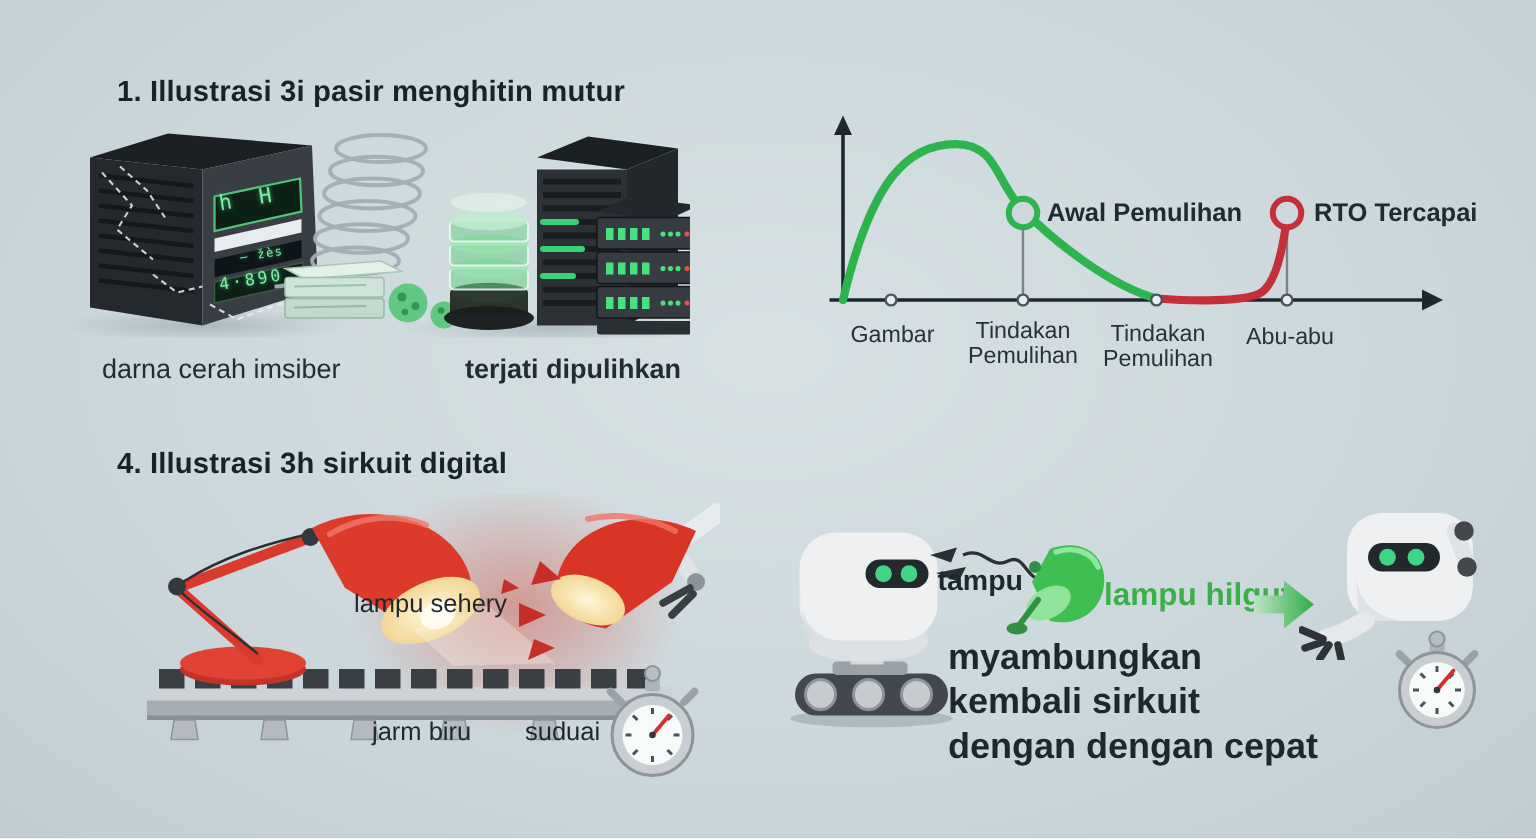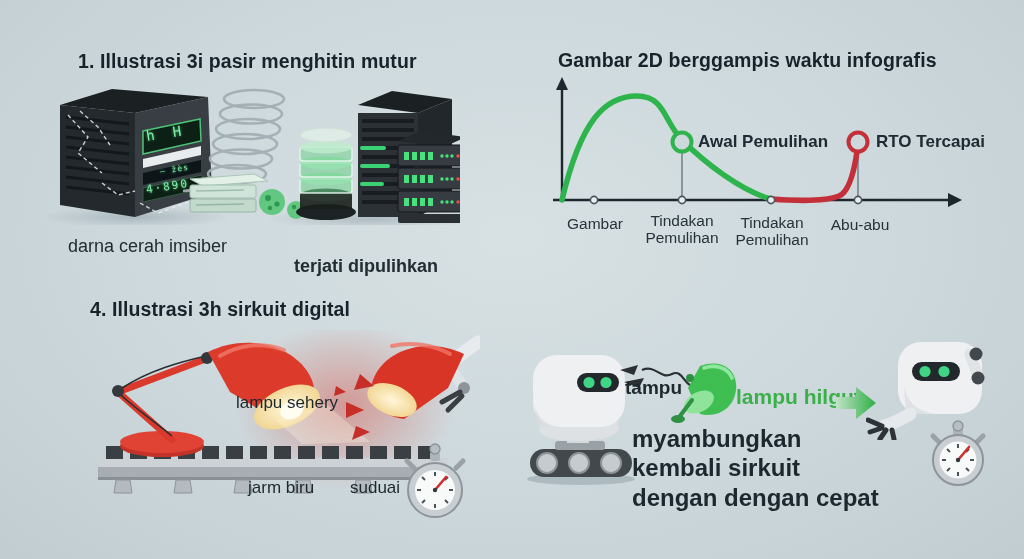--- a/index.html
+++ b/index.html
@@ -165,23 +165,22 @@
       </g>
       <rect x="358" y="139" width="64" height="9" rx="2" fill="#2a2f34"></rect>
     </g>
   </svg>
 
   <div class="abs disp" style="left:146px; top:125px; font-size:14px; letter-spacing:5px; transform:rotate(-9deg);">h H</div>
   <div class="abs disp" style="left:160px; top:165px; font-size:8px; letter-spacing:1px; transform:rotate(-9deg);">— žès</div>
   <div class="abs disp" style="left:146px; top:180px; font-size:11px; letter-spacing:2px; transform:rotate(-9deg);">4·890</div>
 
   <div class="abs lbl" style="left:68px; top:236px;">darna cerah imsiber</div>
-  <div class="abs lbl lbl-bold" style="left:294px; top:236px;margin-top:20px;">terjati dipulihkan</div>
-
-  <div class="abs title" style="left:558px; top:49px;">Gambar 2D berggampis waktu infografis</div>
+  <div class="abs lbl lbl-bold" style="left:310px; top:236px;">terjati dipulihkan</div>
+
 
   <svg class="abs" style="left:545px; top:72px;" width="430" height="150" viewBox="0 0 430 150">
 
     <g stroke="#1e272e" stroke-width="2.4">
       <line x1="17" y1="128" x2="17" y2="16"></line>
       <line x1="8" y1="128" x2="404" y2="128"></line>
     </g>
     <polygon points="17,5 11,18 23,18" fill="#1e272e"></polygon>
     <polygon points="417,128 403,121 403,135" fill="#1e272e"></polygon>
 
@@ -205,21 +204,21 @@
   <div class="abs ann" style="left:698px; top:132px;">Awal Pemulihan</div>
   <div class="abs ann" style="left:876px; top:132px;">RTO Tercapai</div>
 
   <div class="abs xtick" style="left:554px; top:215px; width:82px;">Gambar</div>
   <div class="abs xtick" style="left:622px; top:212px; width:120px;">Tindakan
 Pemulihan</div>
   <div class="abs xtick" style="left:712px; top:214px; width:120px;">Tindakan
 Pemulihan</div>
   <div class="abs xtick" style="left:820px; top:216px; width:80px;">Abu-abu</div>
 
-  <div class="abs title" style="left:78px; top:298px;margin-left:12px;">4. Illustrasi 3h sirkuit digital</div>
+  <div class="abs title" style="left:78px; top:298px;">4. Illustrasi 3h sirkuit digital</div>
 
   <svg class="abs" style="left:40px; top:330px;" width="440" height="200" viewBox="0 0 440 200">
     <defs>
       <radialGradient id="redglow" cx="50%" cy="50%" r="50%">
         <stop offset="0%" stop-color="rgba(214,74,60,.45)"></stop>
           <stop offset="100%" stop-color="rgba(214,74,60,0)"></stop>
       </radialGradient>
       <radialGradient id="warm" cx="50%" cy="50%" r="50%">
         <stop offset="0%" stop-color="#fff7da"></stop>
           <stop offset="100%" stop-color="#f2d694"></stop>

